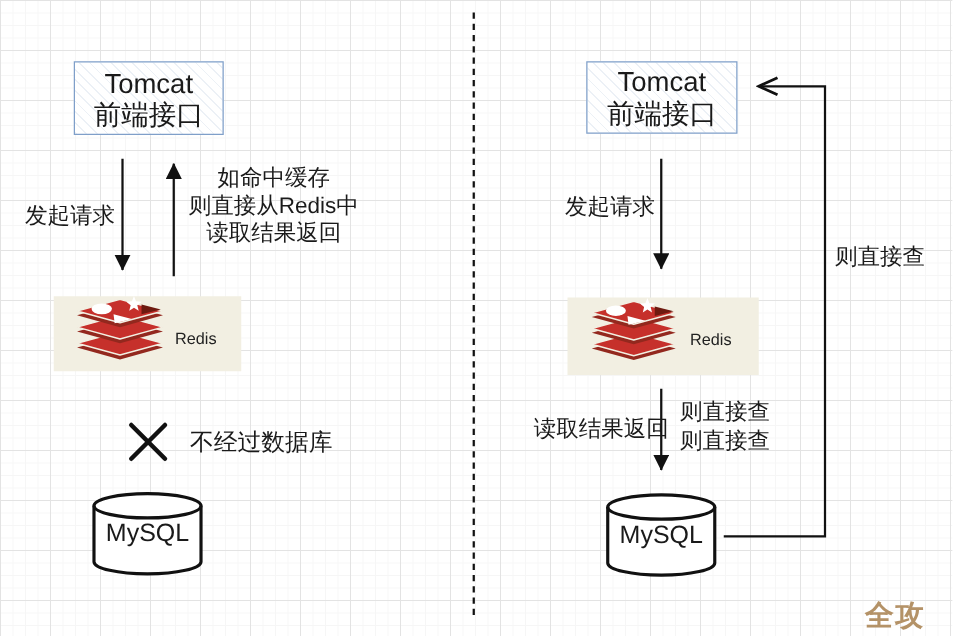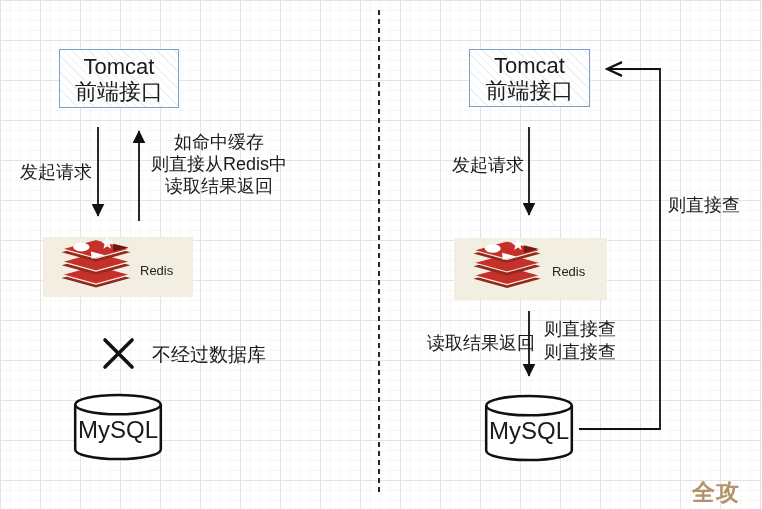--- a/index.html
+++ b/index.html
@@ -22,21 +22,21 @@
     background-image: repeating-linear-gradient(45deg, rgba(150,175,205,0.18) 0 1px, transparent 1px 6px);
     display:flex; flex-direction:column; align-items:center; justify-content:center;
     font-size:22px; line-height:25px; text-align:center; color:#1a1a1a;
   }
   .lbl { position:absolute; font-size:18px; line-height:22px; white-space:nowrap; color:#1a1a1a; }
   .lbl.center { text-align:center; }
   .redis-bg { position:absolute; background:#f2efe2; }
   .redis-logo { position:absolute; }
   .redis-text { position:absolute; font-size:13px; color:#222; }
   .cyl { position:absolute; }
-  .cyl-label { position:absolute; text-align:center; font-size:24px; color:#1a1a1a; }
+  .cyl-label { position:absolute; text-align:center; font-size:20px; color:#1a1a1a; }
   .watermark {
     position:absolute; left:692px; top:477px;
     font-size:23px; font-weight:bold; color:#b49267; letter-spacing:1px;
   }
 </style>
 </head>
 <body>
 
 <div id="canvas">
 

